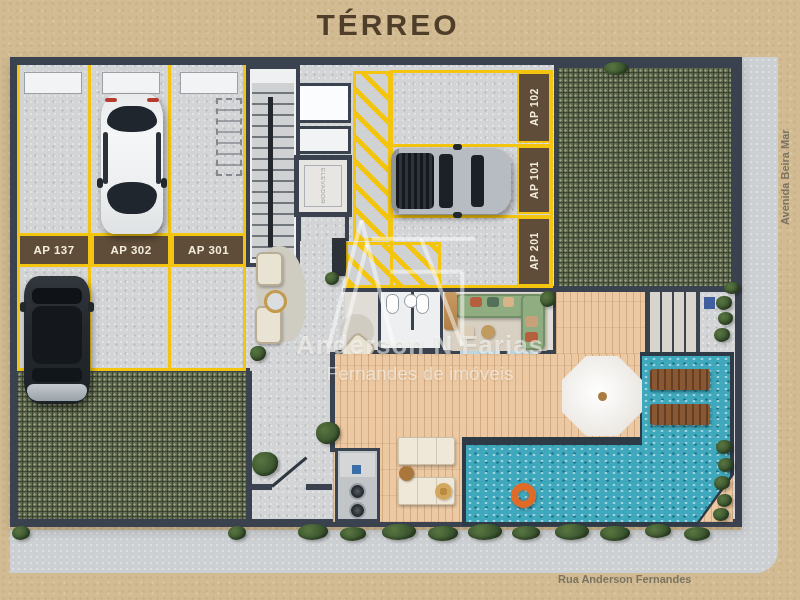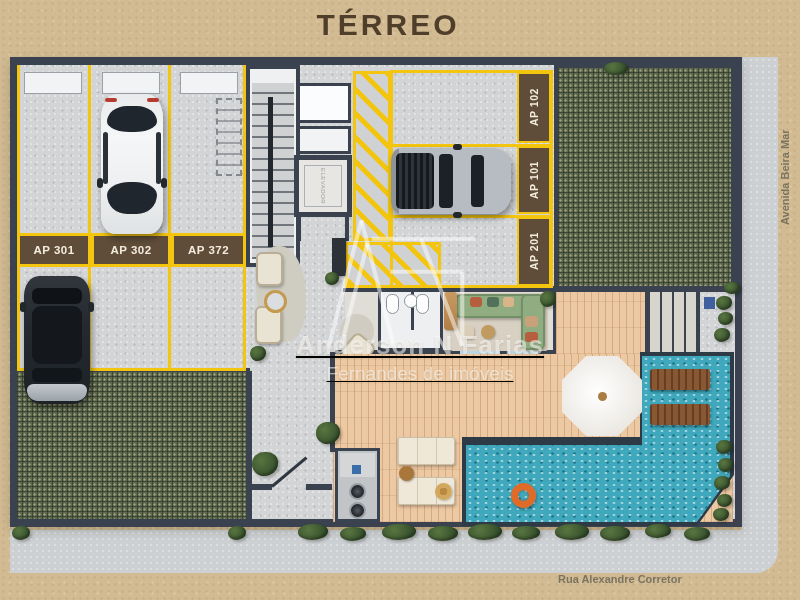--- a/index.html
+++ b/index.html
@@ -84,27 +84,27 @@
   <div class="yline" style="left:168px;top:65px;width:3px;height:306px;"></div>
   <div class="yline" style="left:243px;top:65px;width:3px;height:306px;"></div>
   <div class="yline" style="left:17px;top:368px;width:229px;height:3px;"></div>
   <div class="wheelstop" style="left:24px;top:72px;width:58px;height:22px;"></div>
   <div class="wheelstop" style="left:102px;top:72px;width:58px;height:22px;"></div>
   <div class="wheelstop" style="left:180px;top:72px;width:58px;height:22px;"></div>
   <div class="abs" style="left:216px;top:98px;width:26px;height:78px;border:2px dashed #757b82;box-sizing:border-box;
               background:repeating-linear-gradient(180deg,transparent 0 9px,rgba(90,96,102,.55) 9px 11px);opacity:.85;"></div>
 
   <div class="plabel" style="left:17px;top:233px;width:74px;height:34px;">
-      <span>AP 301</span>
+      <span>AP 137</span>
     </div>
   <div class="plabel" style="left:91px;top:233px;width:80px;height:34px;justify-content:center;">
       <span>AP 302</span>
     </div>
   <div class="plabel" style="left:171px;top:233px;width:75px;height:34px;">
-      <span>AP 372</span>
+      <span>AP 301</span>
     </div>
 
   <div class="abs hatch" style="left:353px;top:71px;width:38px;height:170px;"></div>
   <div class="abs hatch" style="left:345px;top:242px;width:96px;height:46px;"></div>
   <div class="yline" style="left:345px;top:286px;width:200px;height:3px;"></div>
 
   <div class="abs" style="left:390px;top:70px;width:163px;height:218px;border:3px solid #f3c50e;box-sizing:border-box;"></div>
   <div class="yline" style="left:390px;top:144px;width:163px;height:3px;"></div>
   <div class="yline" style="left:390px;top:215px;width:163px;height:3px;"></div>
   <div class="vlabel" style="left:517px;top:72px;width:34px;height:71px;">
@@ -268,21 +268,21 @@
     <g stroke="rgba(255,255,255,0.5)" stroke-width="4" fill="none">
       <path d="M10,132 L42,8"></path>
       <path d="M22,132 L48,30"></path>
       <path d="M42,8 L74,132"></path>
       <path d="M52,26 H152"></path>
       <path d="M70,58 H140"></path>
       <path d="M100,26 L140,130"></path>
       <path d="M140,58 V130"></path>
     </g>
   </svg>
-  <div class="abs" style="left:230px;top:330px;width:380px;text-decoration:underline;">
+  <div class="abs" style="left:230px;top:330px;width:380px;">
     <div class="wm-text" style="font-size:26px;font-weight:bold;letter-spacing:1px;">Anderson N Farias</div>
     <div class="wm-text" style="font-size:19px;margin-top:2px;">Fernandes de imóveis</div>
   </div>
 
   <div class="abs street-label" style="left:779px;top:55px;height:170px;writing-mode:vertical-rl;transform:rotate(180deg);">Avenida Beira Mar</div>
-  <div class="abs street-label" style="left:558px;top:573px;">Rua Alexandre Corretor</div>
+  <div class="abs street-label" style="left:558px;top:573px;">Rua Anderson Fernandes</div>
 
 </div>
 
 </body></html>

